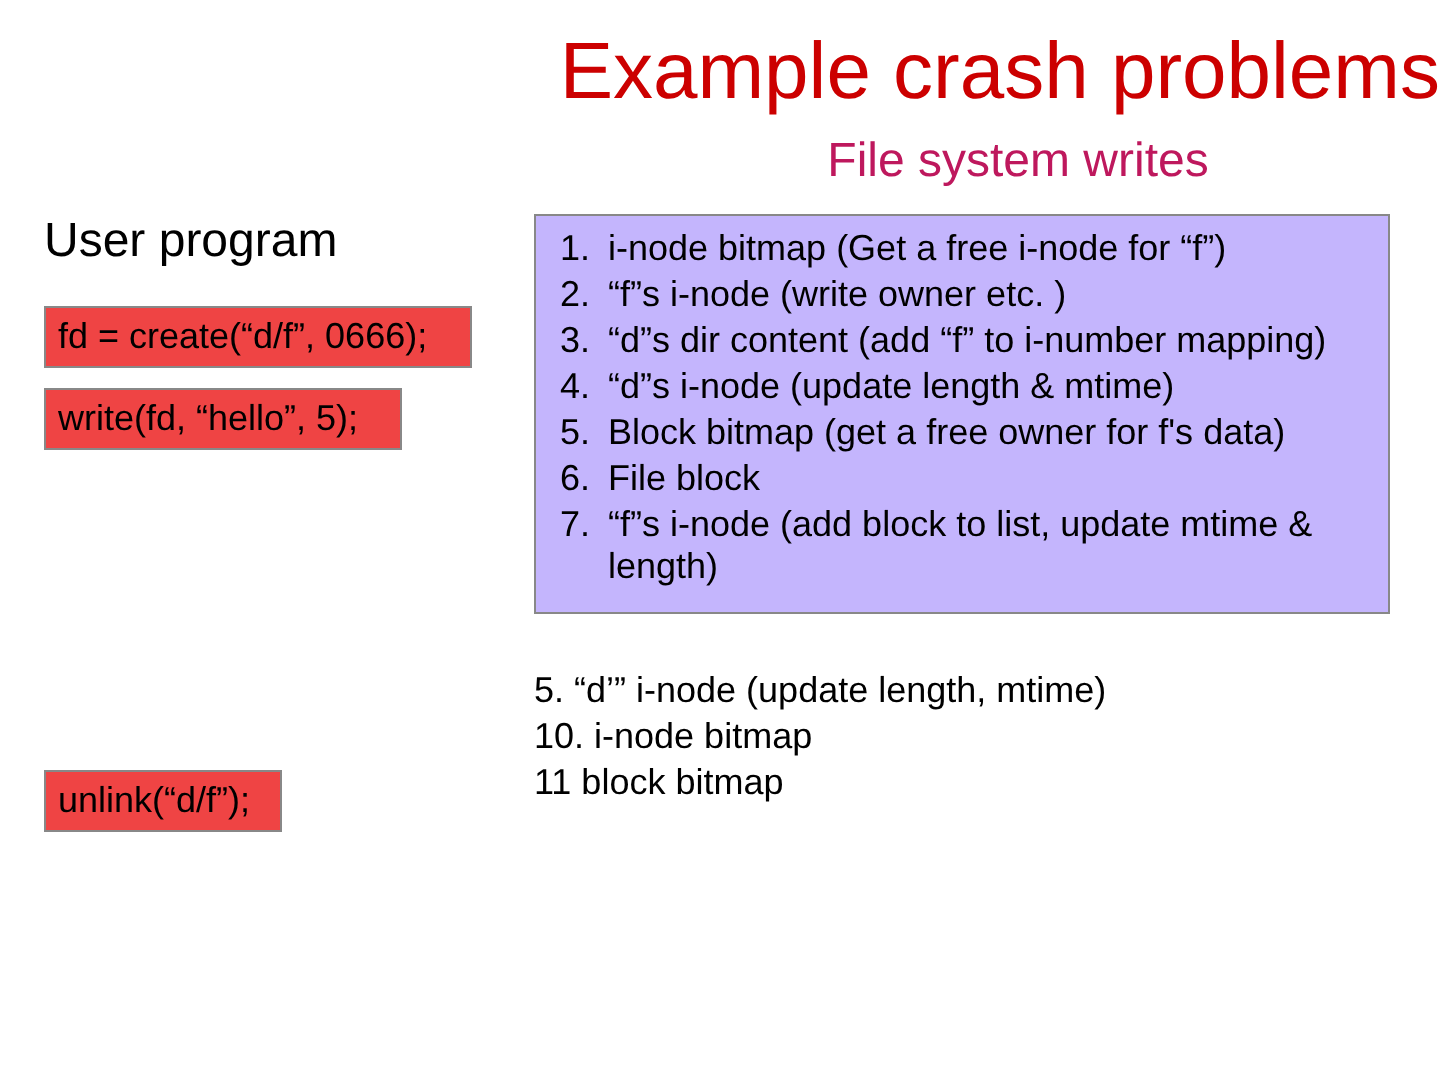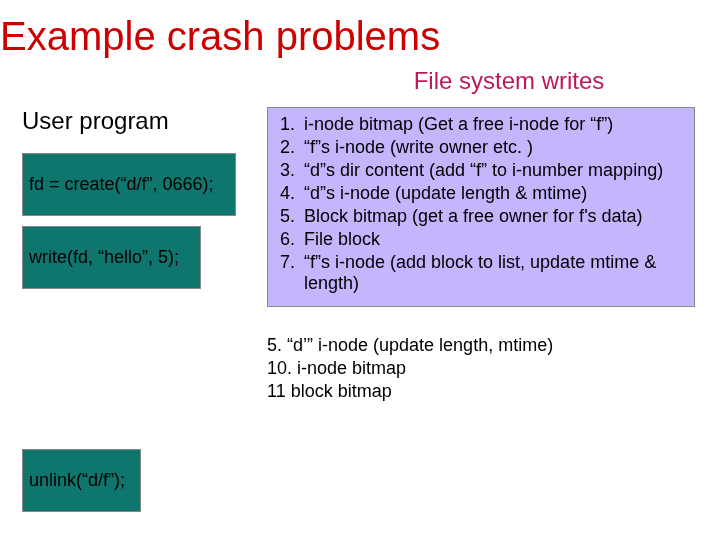--- a/index.html
+++ b/index.html
@@ -9,21 +9,21 @@
     height: 540px;
     background: #ffffff;
     font-family: Arial, Helvetica, sans-serif;
     overflow: hidden;
     position: relative;
   }
   .title {
     color: #cc0000;
     font-size: 40px;
     font-weight: normal;
-    text-align: left;
+    text-align: right;
     margin: 14px 0 8px 0;
   }
   .subtitle {
     font-size: 24px;
     color: #be185d;
     text-align: center;
     margin-left: 298px;
     margin-bottom: 12px;
   }
   .content {
@@ -37,25 +37,25 @@
   .right-col {
     flex: 1;
     padding-left: 10px;
   }
   .user-prog-label {
     font-size: 24px;
     color: #000;
     margin-bottom: 18px;
   }
   .code-box {
-    background: #0f766e;
+    background: #ef4444;
     border: 1px solid #888;
     font-size: 18px;
     color: #000;
-    padding: 20px 6px;
+    padding: 4px 6px;
     margin-bottom: 10px;
     display: inline-block;
   }
   .code-box.c1 { width: 200px; }
   .code-box.c2 { width: 165px; }
   .code-box.c3 { width: 105px; margin-top: 150px; }
   .steps-box {
     background: #c4b5fd;
     border: 1px solid #888;
     font-size: 18px;

